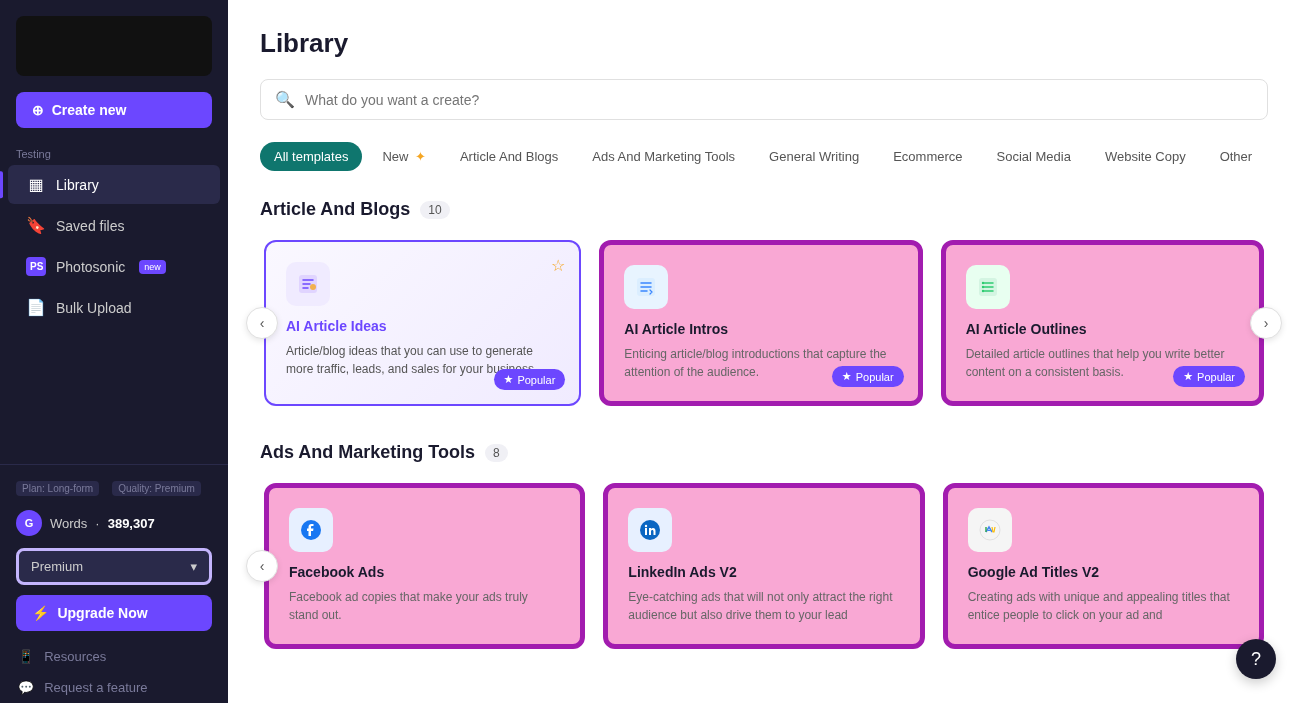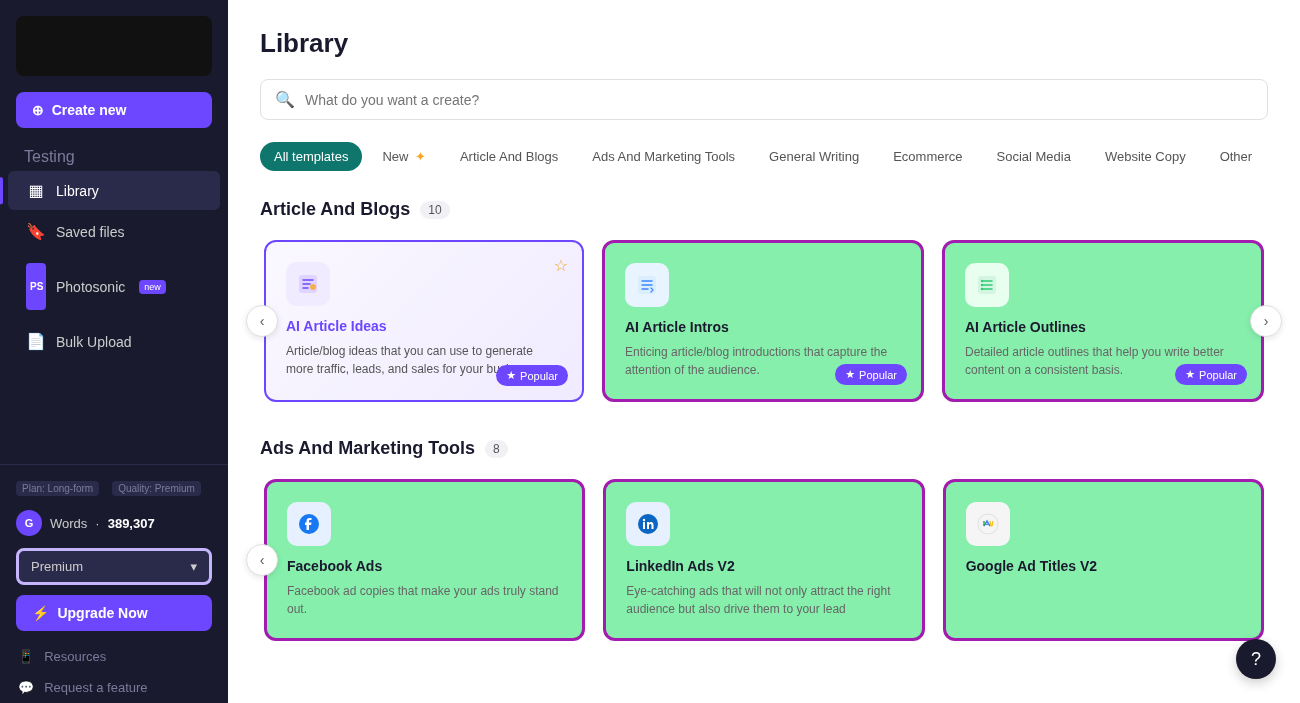--- a/index.html
+++ b/index.html
@@ -31,22 +31,22 @@
       cursor: pointer;
       display: flex;
       align-items: center;
       gap: 8px;
       font-size: 14px;
       font-weight: 600;
       width: calc(100% - 32px);
     }
     .sidebar-section-label {
       color: #7a7a9a;
-      font-size: 16px;
-      padding: 8px 24px 4px;
+      font-size: 11px;
+      padding: 8px 16px 4px;
       text-transform: none;
     }
     .sidebar-item {
       display: flex;
       align-items: center;
       gap: 10px;
       padding: 10px 18px;
       color: #ccc;
       font-size: 14px;
       cursor: pointer;
@@ -255,24 +255,24 @@
     .cards-container {
       display: flex;
       gap: 18px;
       overflow: hidden;
       flex: 1;
       padding: 4px;
     }
     .card {
       flex: 1;
       min-width: 0;
-      border: 3px solid #a21caf;
+      border: 5px solid #a21caf;
       border-radius: 12px;
       padding: 20px;
-      background: #86efac;
+      background: #f9a8d4;
       position: relative;
       cursor: pointer;
       transition: box-shadow 0.2s;
     }
     .card.highlighted {
       border: 2px solid #6c47ff;
       background: linear-gradient(135deg, #faf8ff 0%, #f0ebff 100%);
     }
     .card-icon-wrap {
       width: 44px; height: 44px;
@@ -348,21 +348,21 @@
 
   <div class="sidebar-item active">
     <span class="icon">▦</span>
     <span>Library</span>
   </div>
   <div class="sidebar-item">
     <span class="icon">🔖</span>
     <span>Saved files</span>
   </div>
   <div class="sidebar-item">
-    <span class="icon" style="background:#6c47ff;color:#fff;border-radius:4px;padding:18px 4px;font-size:10px;font-weight:700;">PS</span>
+    <span class="icon" style="background:#6c47ff;color:#fff;border-radius:4px;padding:4px 4px;font-size:10px;font-weight:700;">PS</span>
     <span>Photosonic</span>
     <span class="badge-new">new</span>
   </div>
   <div class="sidebar-item">
     <span class="icon">📄</span>
     <span>Bulk Upload</span>
   </div>
 
   <div class="sidebar-bottom">
     <div class="plan-info">
@@ -516,20 +516,21 @@
           <div class="card-icon-wrap" style="background:#f5f5f5;">
             <svg width="24" height="24" viewBox="0 0 24 24" fill="none">
               <circle cx="12" cy="12" r="10" fill="#f5f5f5" stroke="#e0e0e0"></circle>
               <path d="M8 14l3-5 3 5" stroke="#4285f4" stroke-width="1.5" fill="none"></path>
               <path d="M9.5 12.5h3" stroke="#4285f4" stroke-width="1"></path>
               <path d="M14 9l1 5h1l1-5" stroke="#fbbc05" stroke-width="1.2" fill="none"></path>
               <path d="M8 9v5" stroke="#34a853" stroke-width="1.5"></path>
             </svg>
           </div>
           <div class="card-title">Google Ad Titles V2</div>
+          <div class="card-desc">Creating ads with unique and appealing titles that entice people to click on your ad and</div>
         </div>
 
       </div>
 
     </div>
   </div>
 </div>
 
 <div class="help-btn">
   <span>?</span>

